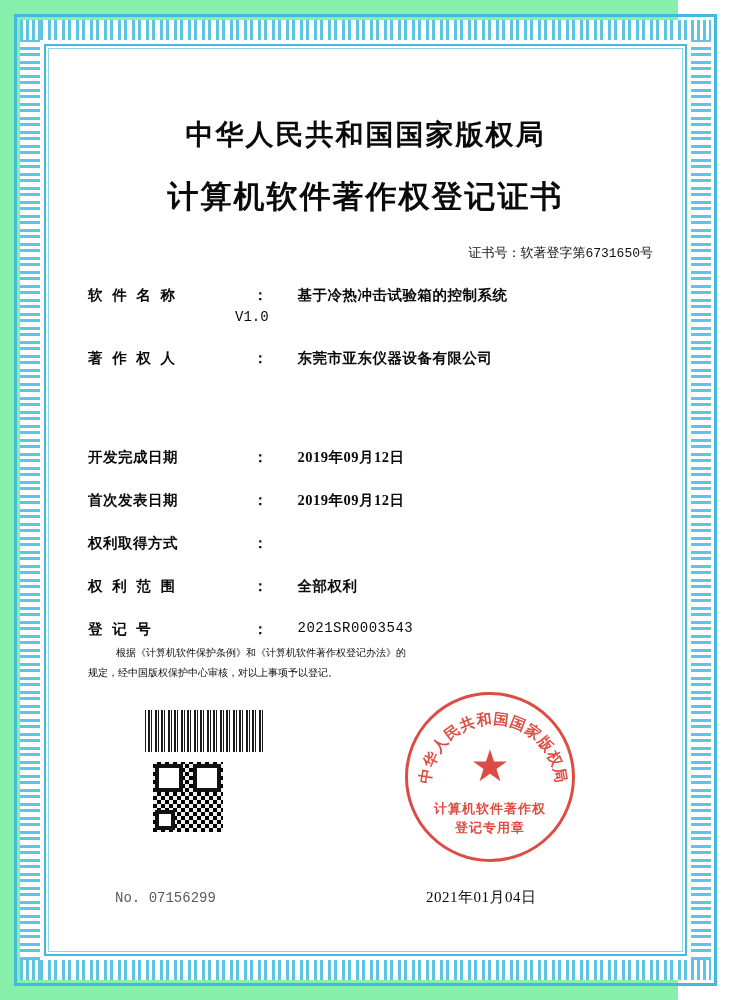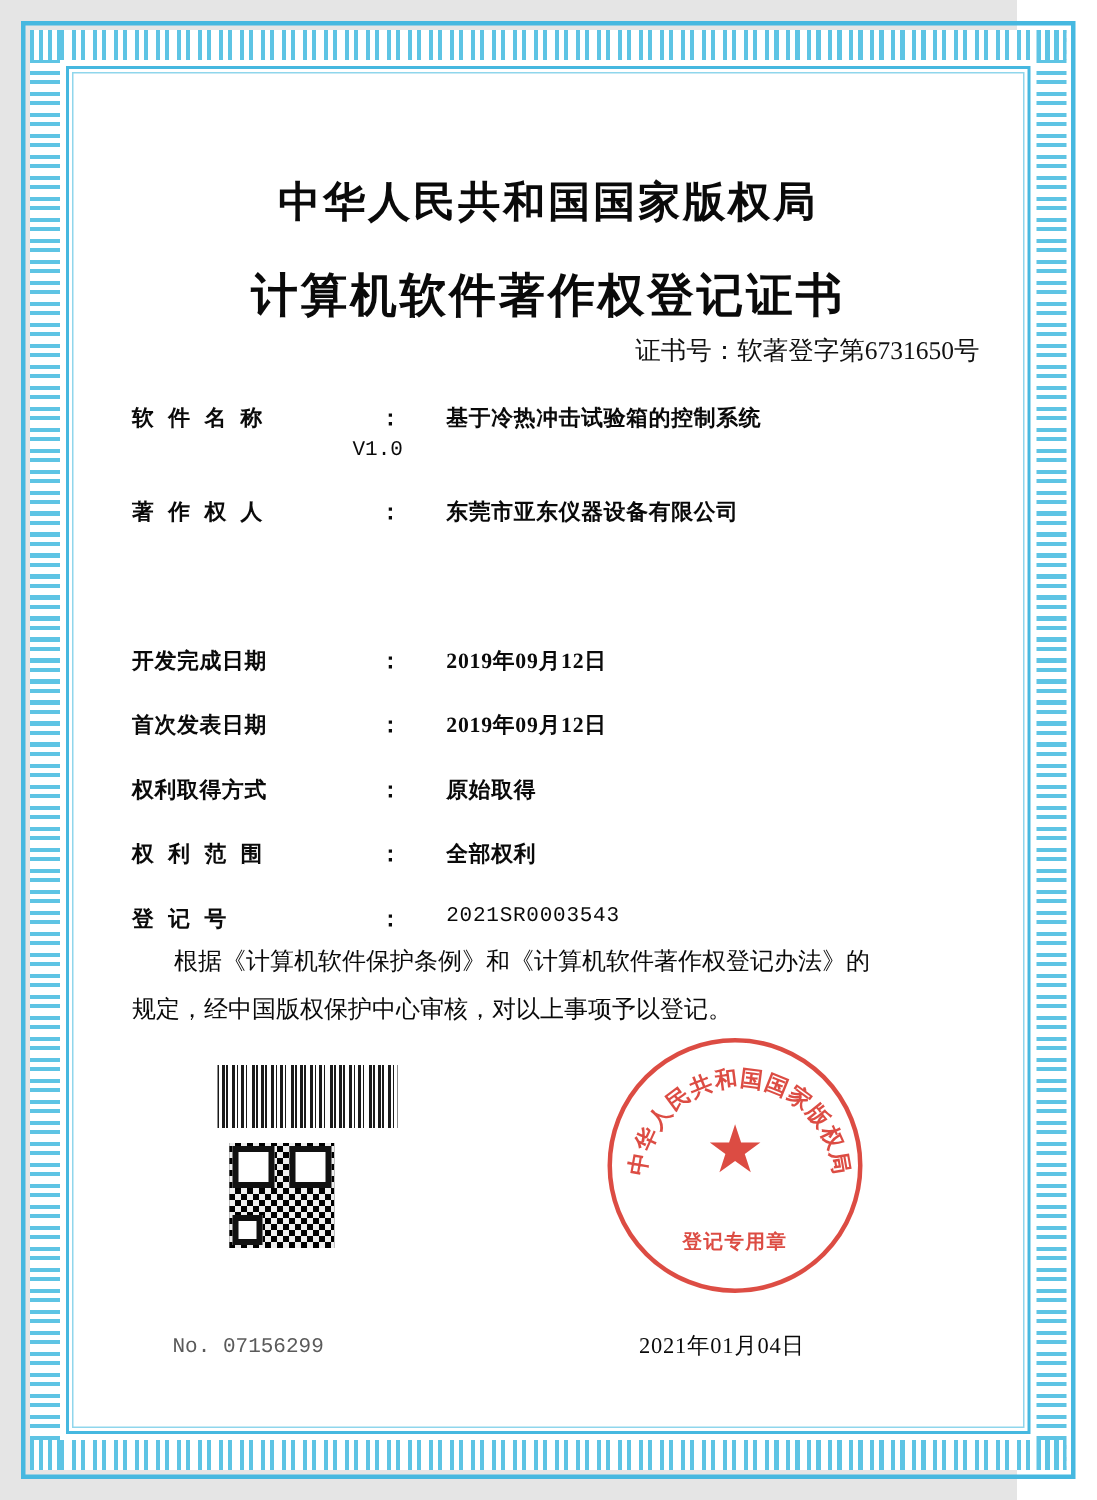--- a/index.html
+++ b/index.html
@@ -13,21 +13,21 @@
     font-family: "Liberation Serif", serif;
     position: relative;
     overflow: hidden;
   }
 
   .certificate {
     position: absolute;
     left: 0; top: 0;
     width: 678px;
     height: 1000px;
-    background: #e5e5e5;
+    background: #86efac;
   }
 
   
   .border-outer {
     position: absolute;
     left: 14px; top: 14px;
     width: 703px; height: 972px;
     box-sizing: border-box;
     border: 3px solid #46b8e0;
   }
@@ -114,25 +114,25 @@
     text-align: center;
     font-family: "Liberation Serif", serif;
     font-size: 31px;
     font-weight: bold;
     letter-spacing: 2px;
     color: #0a0a0a;
     margin-top: 22px;
   }
   .cert-no {
     text-align: right;
-    font-size: 17px;
+    font-size: 13px;
     color: #111;
-    margin-top: 4px;
+    margin-top: 26px;
     padding-right: 18px;
-    font-family: Liberation Serif, serif;
+    font-family: Liberation Mono, monospace;
   }
 
   .field-block {
     margin-top: 24px;
     padding-left: 28px;
   }
   .field-row {
     display: flex;
     align-items: flex-start;
     font-size: 14.5px;
@@ -171,21 +171,21 @@
     color: #0a0a0a;
   }
 
   .spacer-lg { height: 52px; }
 
   .row-gap { }
 
   .para {
     padding-left: 28px;
     padding-right: 14px;
-    font-size: 16px;
+    font-size: 10px;
     line-height: 2.0;
     color: #0a0a0a;
   }
   .para .indent { display: inline-block; width: 28px; }
 
   
   .bottom {
     position: absolute;
     left: 0; top: 630px;
     width: 611px;
@@ -341,21 +341,20 @@
         <span class="field-label tight">首次发表日期</span>
         <span class="field-colon">：</span>
         <span class="field-value">2019年09月12日</span>
       </div>
     </div>
 
     <div class="field-block row-gap">
       <div class="field-row">
         <span class="field-label tight">权利取得方式</span>
         <span class="field-colon">：</span>
-        <span class="field-value">原始取得</span>
       </div>
     </div>
 
     <div class="field-block row-gap">
       <div class="field-row">
         <span class="field-label">权 利 范 围</span>
         <span class="field-colon">：</span>
         <span class="field-value">全部权利</span>
       </div>
     </div>
@@ -382,20 +381,21 @@
       <div class="seal">
         <svg class="seal-arc" viewBox="0 0 170 170">
           <defs>
             <path id="arcpath" d="M 22,92 A 63,63 0 0 1 148,92" fill="none"></path>
           </defs>
           <text>
             <textPath href="#arcpath" startOffset="50%" text-anchor="middle">中华人民共和国国家版权局</textPath>
           </text>
         </svg>
         <div class="seal-star">★</div>
+        <div class="seal-line1">计算机软件著作权</div>
         <div class="seal-line2">登记专用章</div>
       </div>
 
       <div class="serial">
         <span>No.</span>
         <span>07156299</span>
       </div>
 
       <div class="issue-date">2021年01月04日</div>
     </div>

